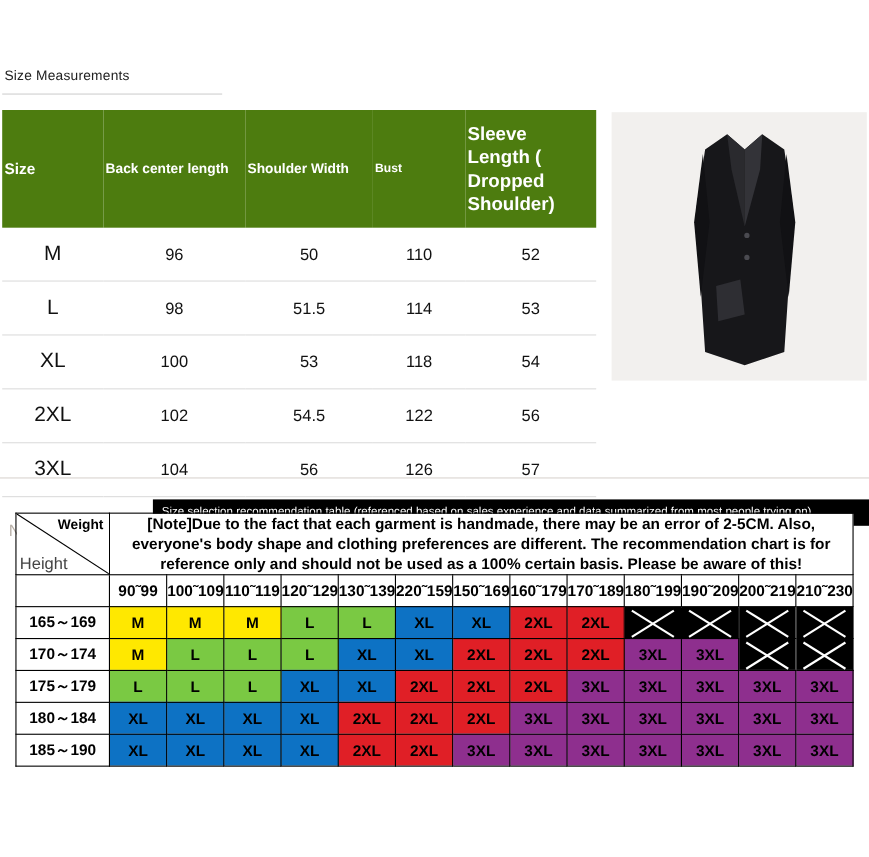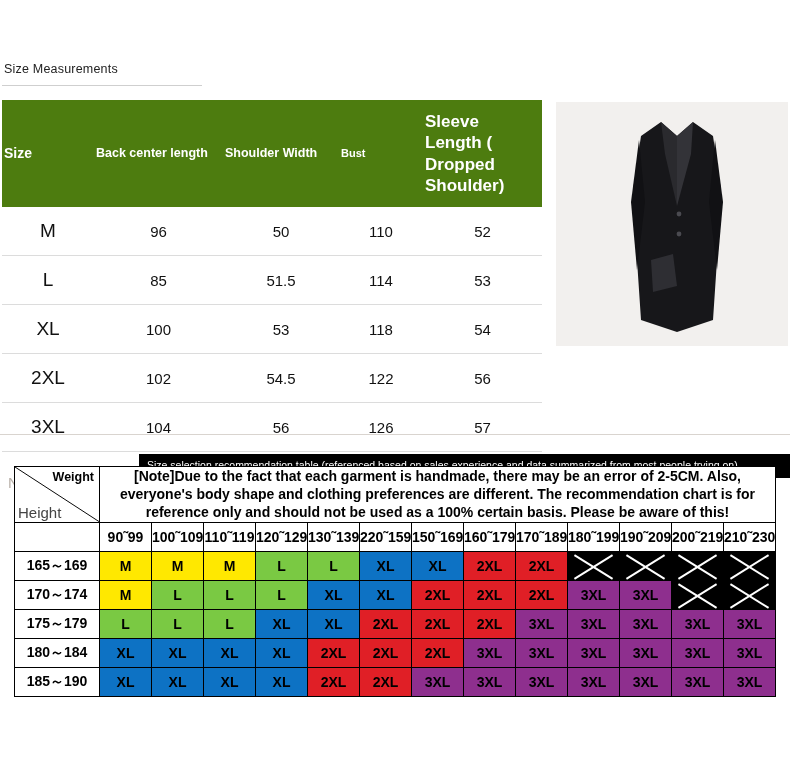--- a/index.html
+++ b/index.html
@@ -243,21 +243,21 @@
       <tbody>
         <tr>
           <td class="cell-size">M</td>
           <td>96</td>
           <td>50</td>
           <td>110</td>
           <td>52</td>
         </tr>
         <tr>
           <td class="cell-size">L</td>
-          <td>85</td>
+          <td>98</td>
           <td>51.5</td>
           <td>114</td>
           <td>53</td>
         </tr>
         <tr>
           <td class="cell-size">XL</td>
           <td>100</td>
           <td>53</td>
           <td>118</td>
           <td>54</td>

